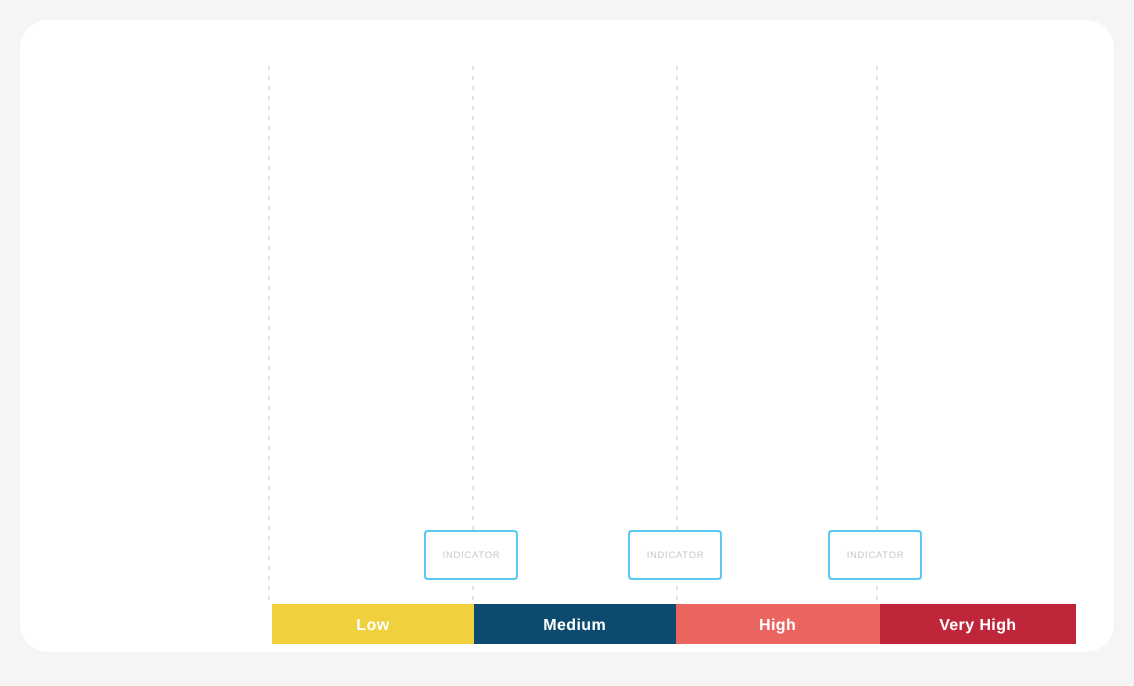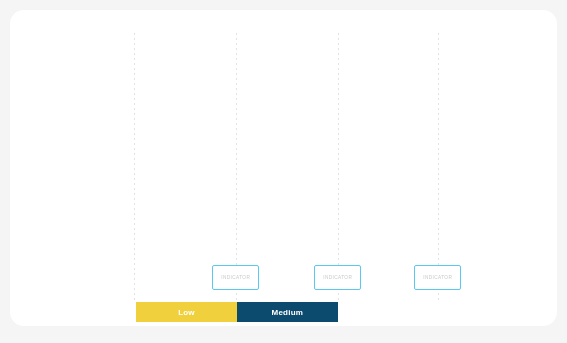--- a/index.html
+++ b/index.html
@@ -128,16 +128,22 @@
       <span class="indicator-label">INDICATOR</span>
     </div>
 
     <div id="bands">
       <div class="band" style="width:25.1%; background:#f0d03c;">
         <span class="band-label">Low</span>
       </div>
       <div class="band" style="width:25.1%; background:#0c4a6e;">
         <span class="band-label">Medium</span>
       </div>
+      <div class="band" style="width:25.4%; background:#ea6460;">
+        <span class="band-label">High</span>
+      </div>
+      <div class="band" style="width:24.4%; background:#bf2639;">
+        <span class="band-label">Very High</span>
+      </div>
     </div>
 
   </div>
 </div>
 
 </body></html>

